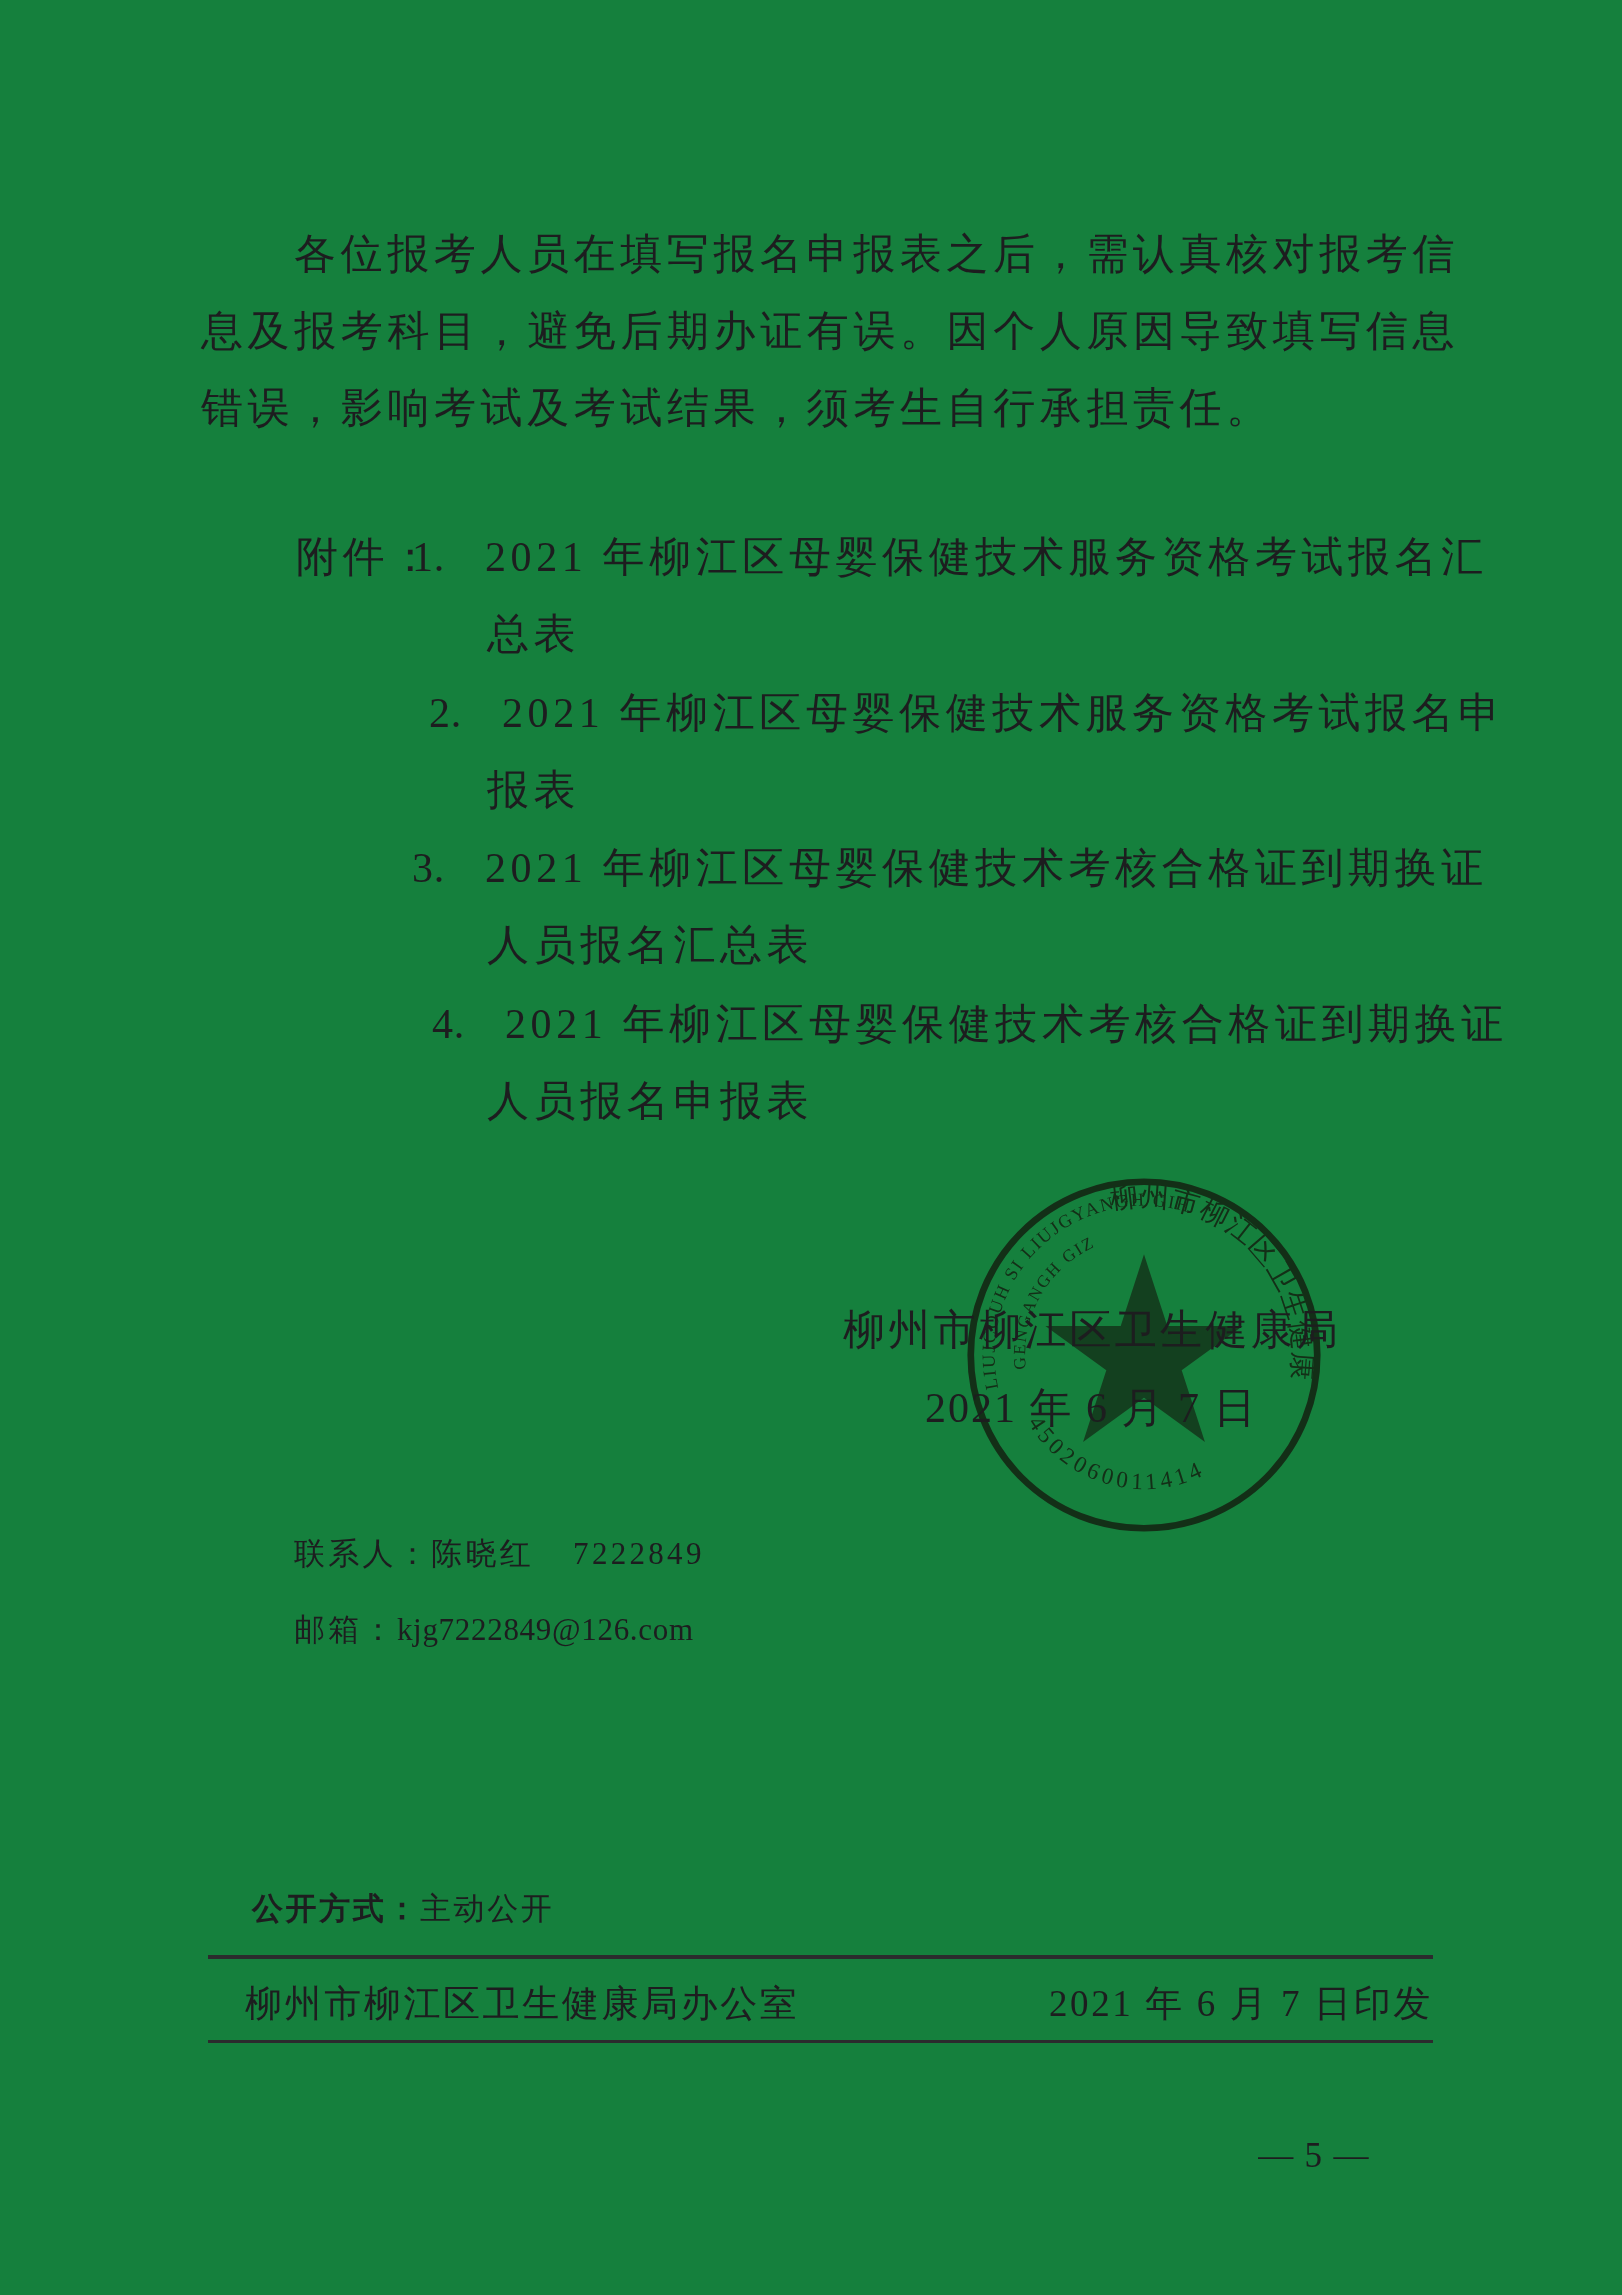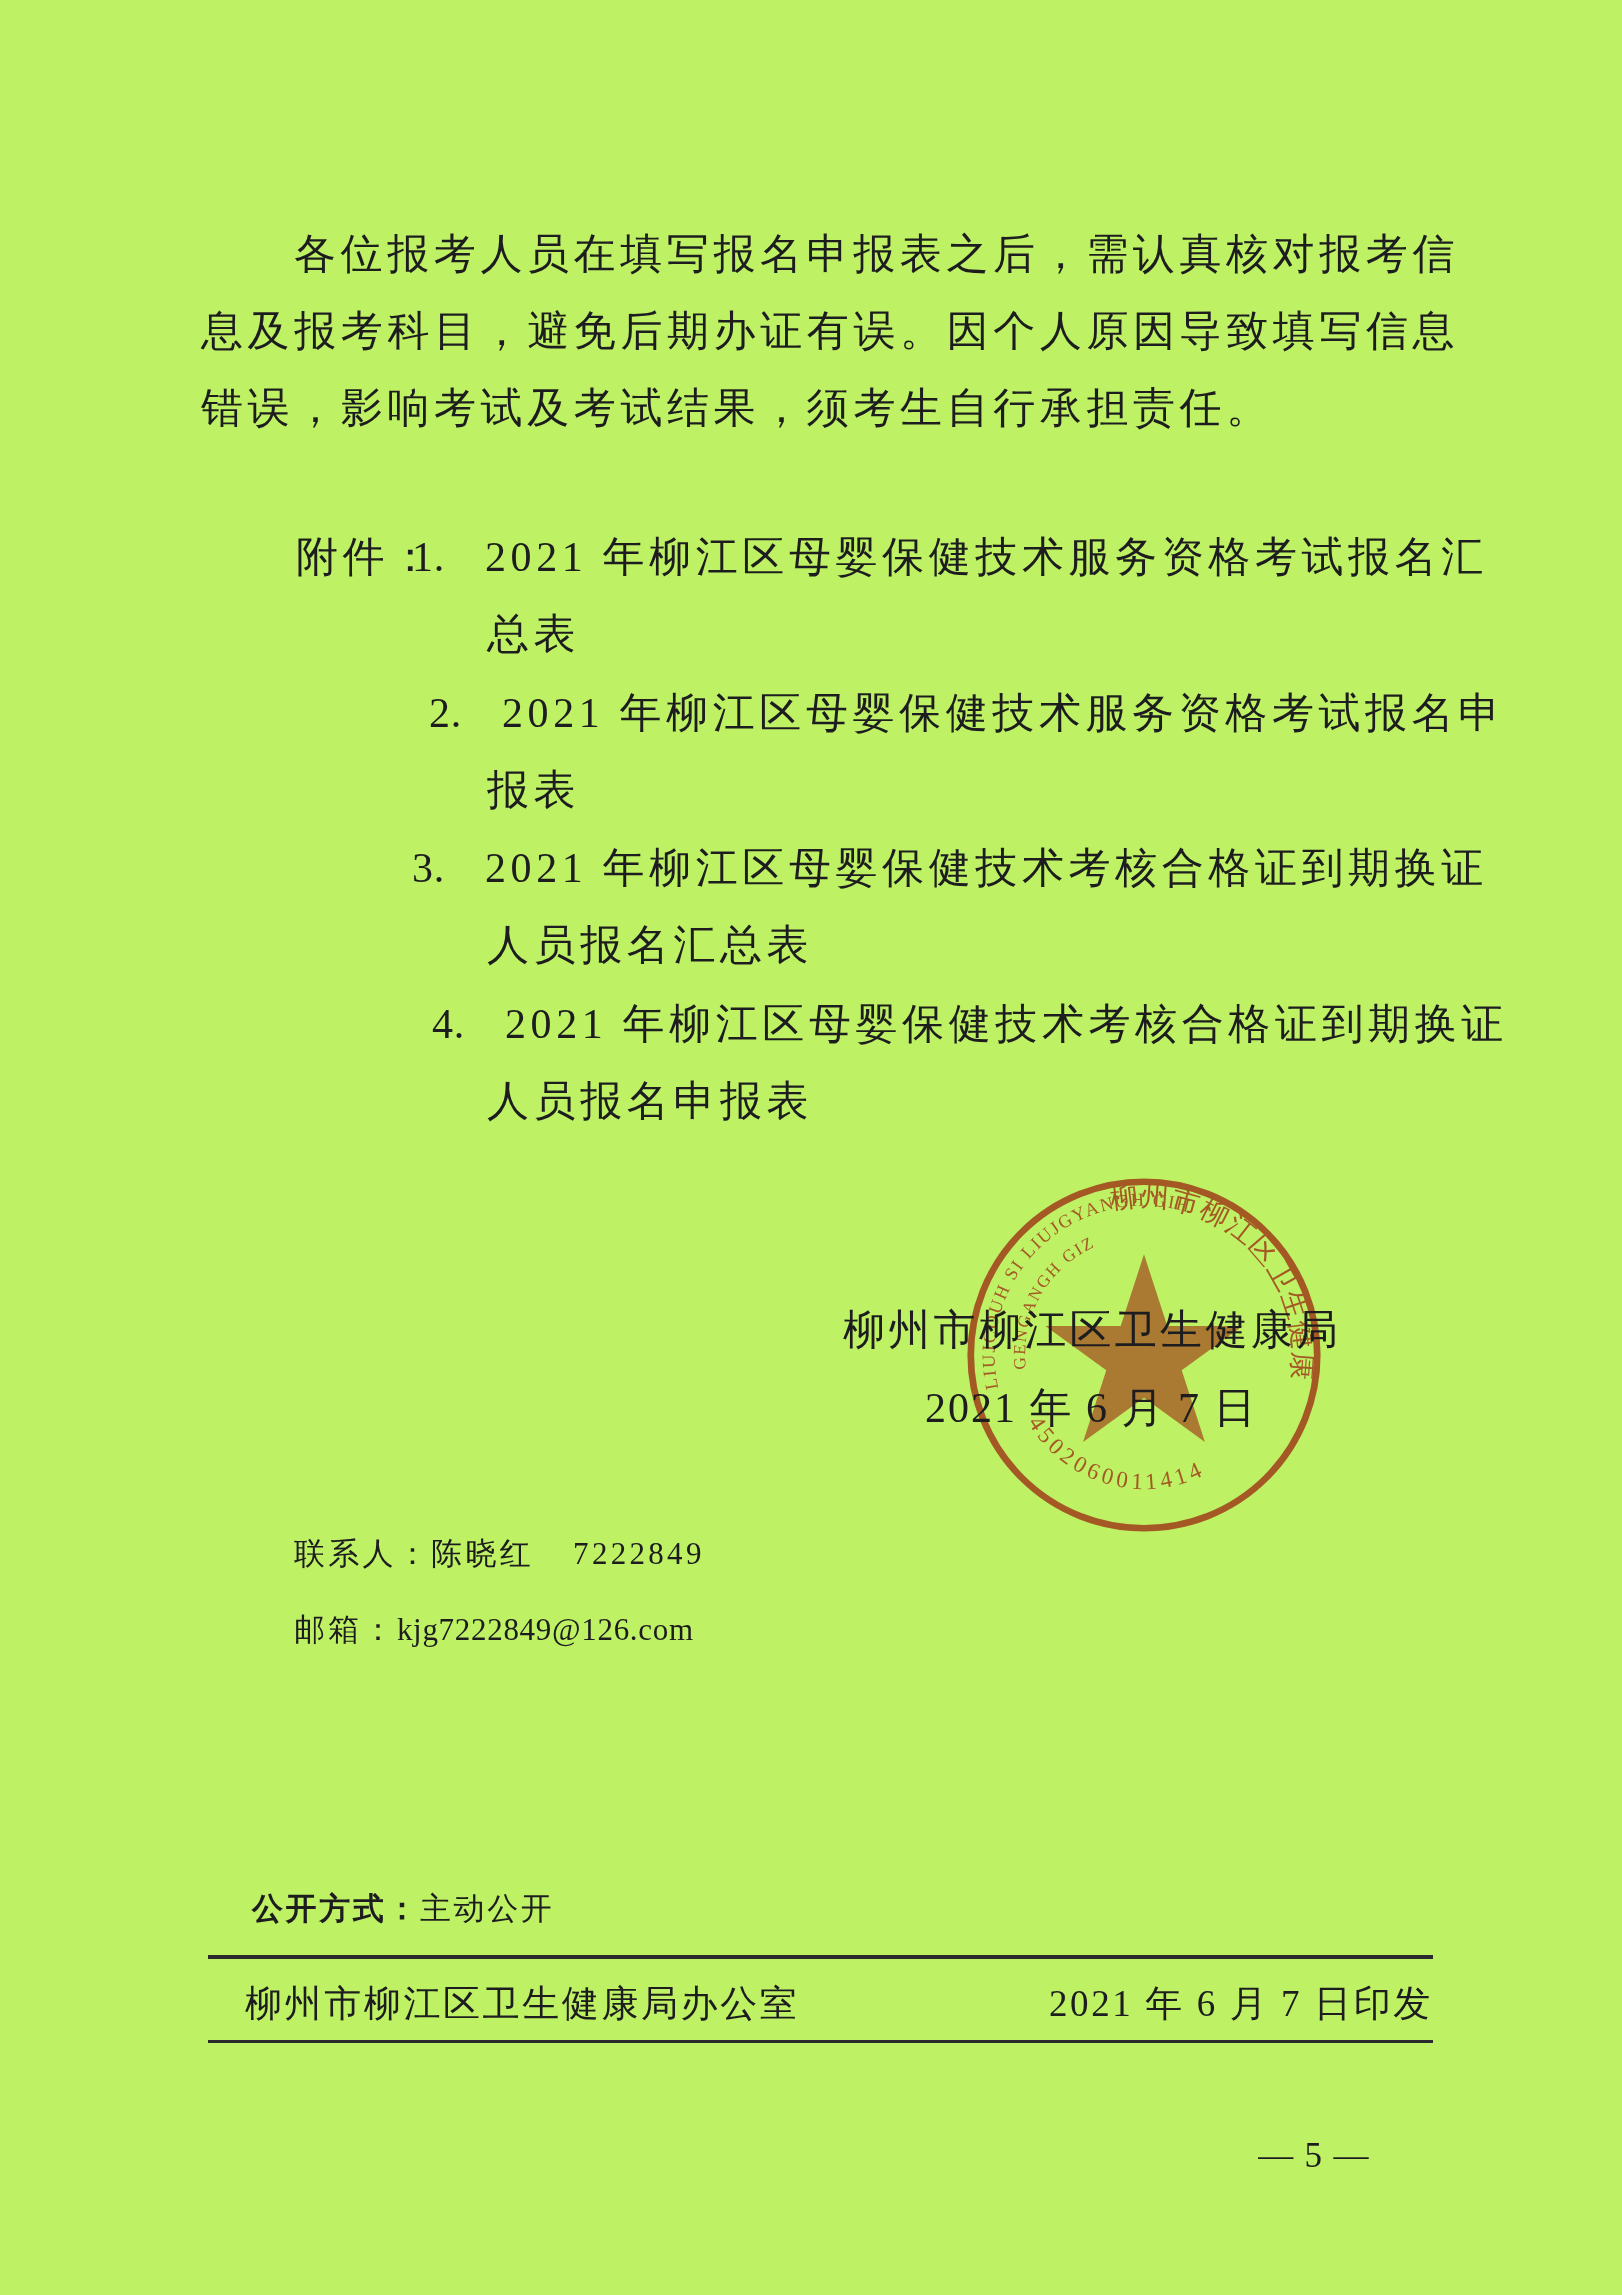--- a/index.html
+++ b/index.html
@@ -1,20 +1,20 @@
 <!DOCTYPE html>
 <html style="font-size:10.5px"><head>
 <meta charset="utf-8">
 <style>
   html,body{margin:0;padding:0;background:#e8e8e8;}
   .page{
     position:relative;
     width:1622px;height:2295px;
     margin:0 auto;
-    background:#bef264;
+    background:#15803d;
     font-family:"Liberation Serif","DejaVu Serif",serif;
     color:#1d1d1f;
     overflow:hidden;
   }
   .line{
     position:absolute;
     white-space:nowrap;
     font-size:42px;
     letter-spacing:4.6px;
     line-height:1;

